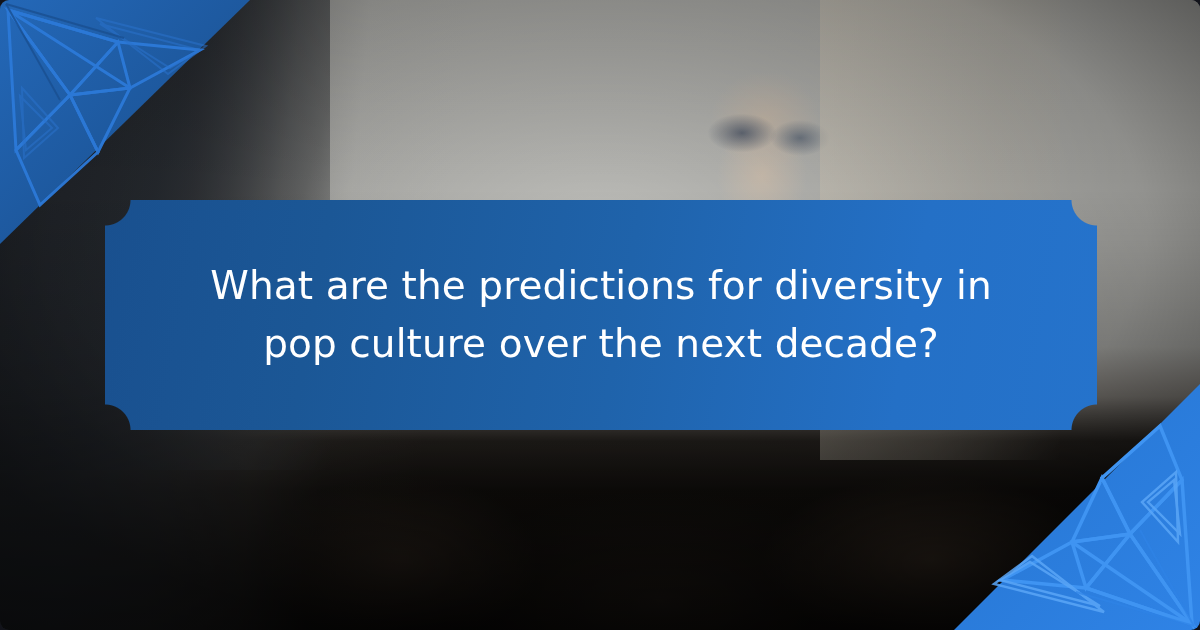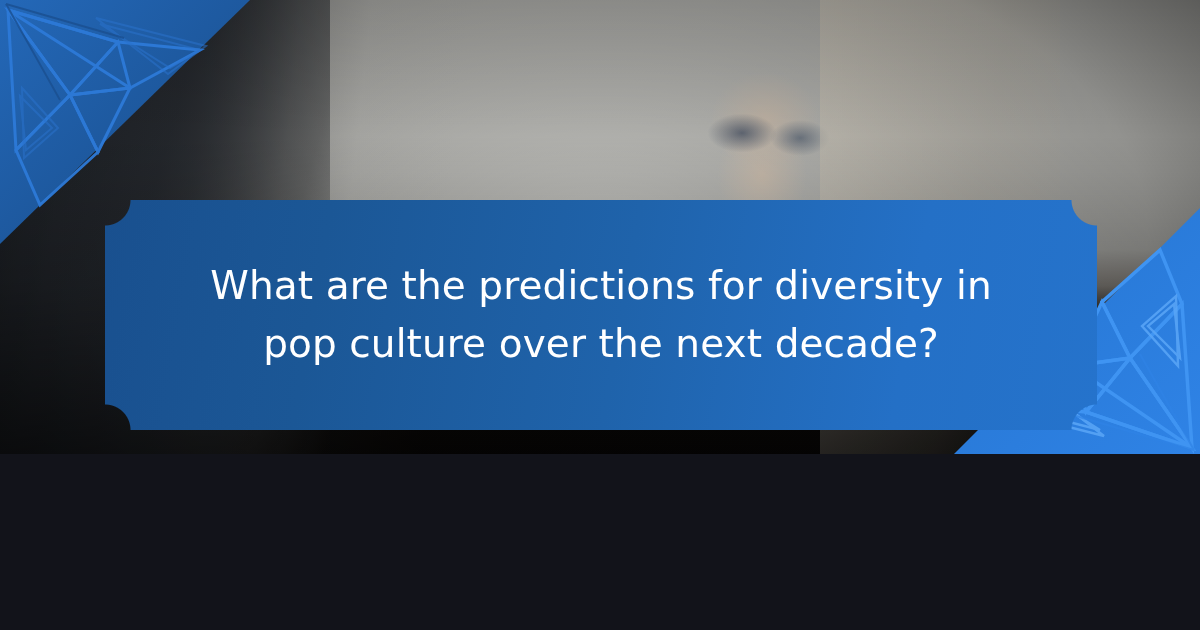--- a/index.html
+++ b/index.html
@@ -6,22 +6,23 @@
 
   html, body {
     width:1200px; height:630px;
     overflow:hidden;
     background:#12131a;
     font-family:"DejaVu Sans", sans-serif;
   }
 
   #stage {
     position:relative;
-    width:1200px; height:454px;
+    width:1200px; height:630px;
     overflow:hidden;
+    border-radius:9px;
   }
 
   
   .bg-photo {
     position:absolute; inset:0;
     background:
       
       radial-gradient(ellipse 240px 120px at 930px 560px, rgba(70,56,44,.85) 0%, rgba(20,16,13,0) 70%),
       radial-gradient(ellipse 200px 120px at 400px 560px, rgba(62,50,40,.7) 0%, rgba(18,15,12,0) 70%),
       radial-gradient(ellipse 300px 150px at 660px 600px, rgba(40,33,27,.8) 0%, rgba(15,13,11,0) 72%),

